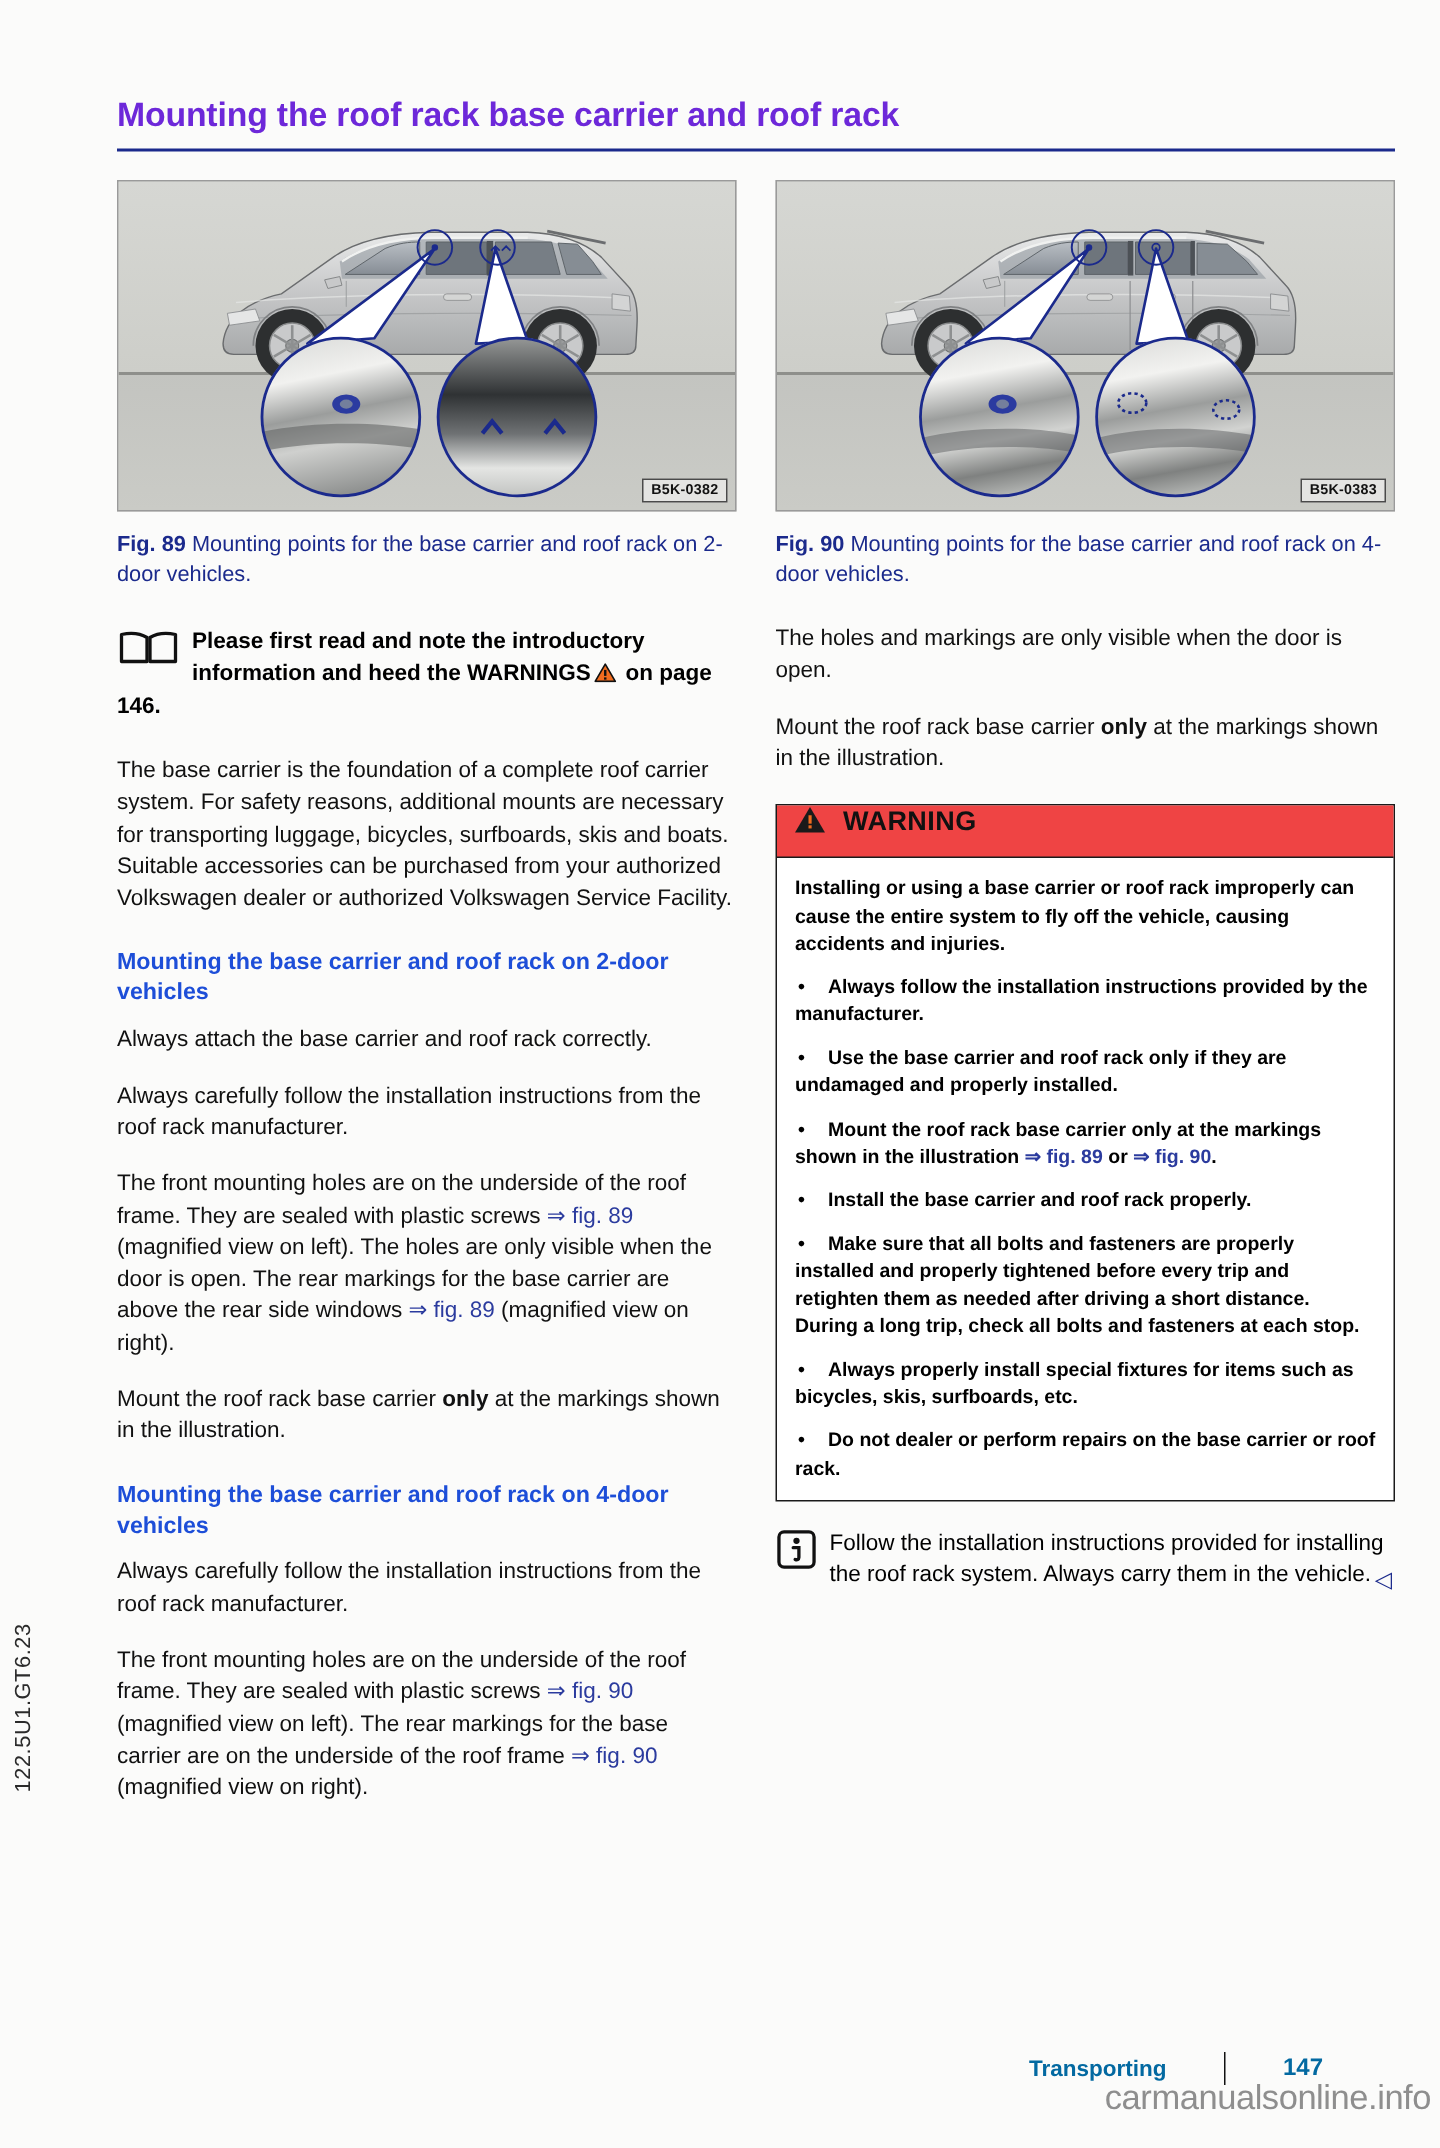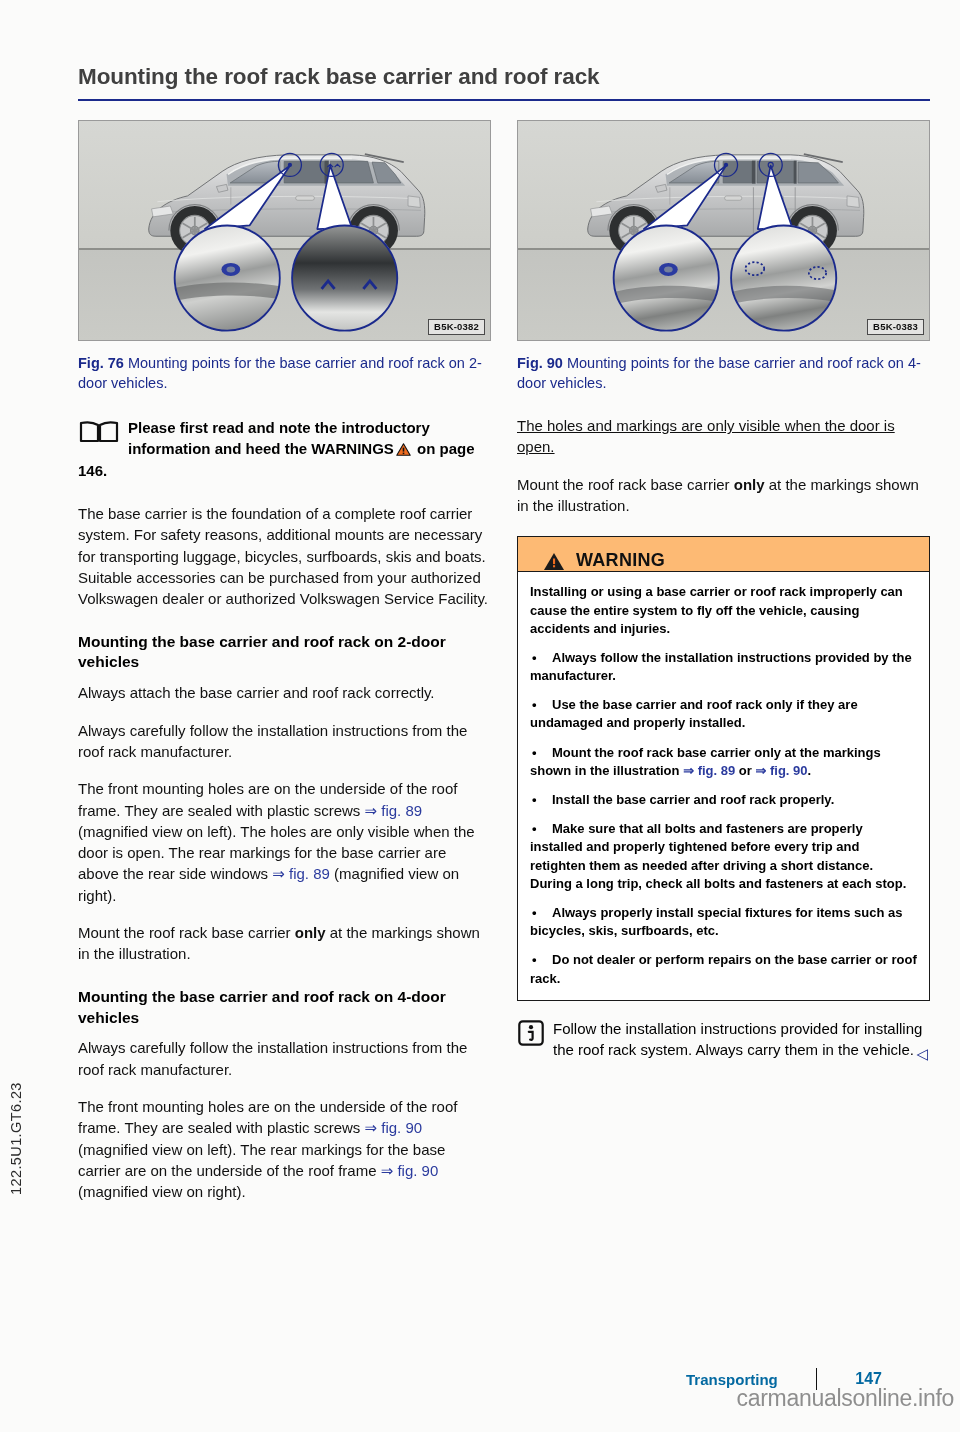--- a/index.html
+++ b/index.html
@@ -36,21 +36,21 @@
     white-space: nowrap;
   }
 
   
   .page-title {
     position: absolute;
     left: 78px;
     top: 64px;
     font-size: 22.5px;
     font-weight: bold;
-    color: #404040;
+    color: #6d28d9;
     letter-spacing: -0.1px;
   }
   .title-rule {
     position: absolute;
     left: 78px;
     top: 99px;
     width: 852px;
     height: 2px;
     background: #1b2a8c;
   }
@@ -127,21 +127,21 @@
     font-size: 15px;
     line-height: 1.42;
     margin: 0 0 16px 0;
     color: #111;
   }
   .sub-head {
     font-size: 15.5px;
     font-weight: bold;
     line-height: 1.35;
     margin: 22px 0 9px 0;
-    color: #000000;
+    color: #1d4ed8;
   }
   .ref { color: #2b3b9e; }
   .bold { font-weight: bold; }
 
   
   .note-block {
     position: relative;
     margin-top: 24px;
     margin-bottom: 22px;
     font-size: 15px;
@@ -162,26 +162,26 @@
     margin: 0 2px;
   }
 
   
   .warn-box {
     margin-top: 20px;
     border: 1.5px solid #1a1a1a;
     background: #fff;
   }
   .warn-head {
-    background: #fdba74;
+    background: #ef4444;
     border-bottom: 1.5px solid #1a1a1a;
     height: 34px;
     display: flex;
-    align-items: flex-end;
-    padding-left: 25px;
+    align-items: flex-start;
+    padding-left: 11px;
   }
   .warn-head .icon-tri {
     width: 22px;
     height: 19px;
     margin-right: 11px;
   }
   .warn-title {
     font-size: 18px;
     font-weight: bold;
     color: #111;
@@ -402,21 +402,21 @@
             <path d="M258 233 l9 -11 9 11" fill="none" stroke="#1b2a8c" stroke-width="4" stroke-linejoin="miter"></path>
             <path d="M316 233 l9 -11 9 11" fill="none" stroke="#1b2a8c" stroke-width="4" stroke-linejoin="miter"></path>
           </g>
           <circle cx="290" cy="218" r="73" fill="none" stroke="#1b2a8c" stroke-width="2.6"></circle>
         </g>
       </svg>
       <div class="fig-code">B5K-0382</div>
     </div>
 
     <div class="caption">
-      <b>Fig. 76</b>
+      <b>Fig. 89</b>
       <span>Mounting points for the base carrier and roof rack on 2-door vehicles.</span>
     </div>
 
     <div class="note-block">
       <svg class="icon-book" viewBox="0 0 42 26">
         <path d="M3 4 L3 22 L20 22 L20 6 C15 3 8 3 3 4 Z" fill="none" stroke="#111" stroke-width="2.2" stroke-linejoin="round"></path>
         <path d="M39 4 L39 22 L22 22 L22 6 C27 3 34 3 39 4 Z" fill="none" stroke="#111" stroke-width="2.2" stroke-linejoin="round"></path>
       </svg>
       <span>Please first read and note the introductory information and heed the WARNINGS</span><svg class="tri-warn" viewBox="0 0 15 13">
           <path d="M7.5 0.8 L14.2 12.2 L0.8 12.2 Z" fill="#ef6c1f" stroke="#111" stroke-width="1.1" stroke-linejoin="round"></path>
@@ -561,21 +561,21 @@
         </g>
       </svg>
       <div class="fig-code">B5K-0383</div>
     </div>
 
     <div class="caption">
       <b>Fig. 90</b>
       <span>Mounting points for the base carrier and roof rack on 4-door vehicles.</span>
     </div>
 
-    <p class="body" style="margin-top:22px;text-decoration:underline;">The holes and markings are only visible when the door is open.</p>
+    <p class="body" style="margin-top:22px;">The holes and markings are only visible when the door is open.</p>
     <p class="body"><span>Mount the roof rack base carrier </span><span class="bold">only</span><span> at the markings shown in the illustration.</span></p>
 
     <div class="warn-box">
       <div class="warn-head">
         <svg class="icon-tri" viewBox="0 0 22 19">
           <path d="M11 1 L21 18 L1 18 Z" fill="#1a1a1a"></path>
           <rect x="10" y="6.5" width="2.1" height="5.6" fill="#ef6c1f"></rect>
           <rect x="10" y="13.2" width="2.1" height="2.1" fill="#ef6c1f"></rect>
         </svg>
         <span class="warn-title">WARNING</span>

